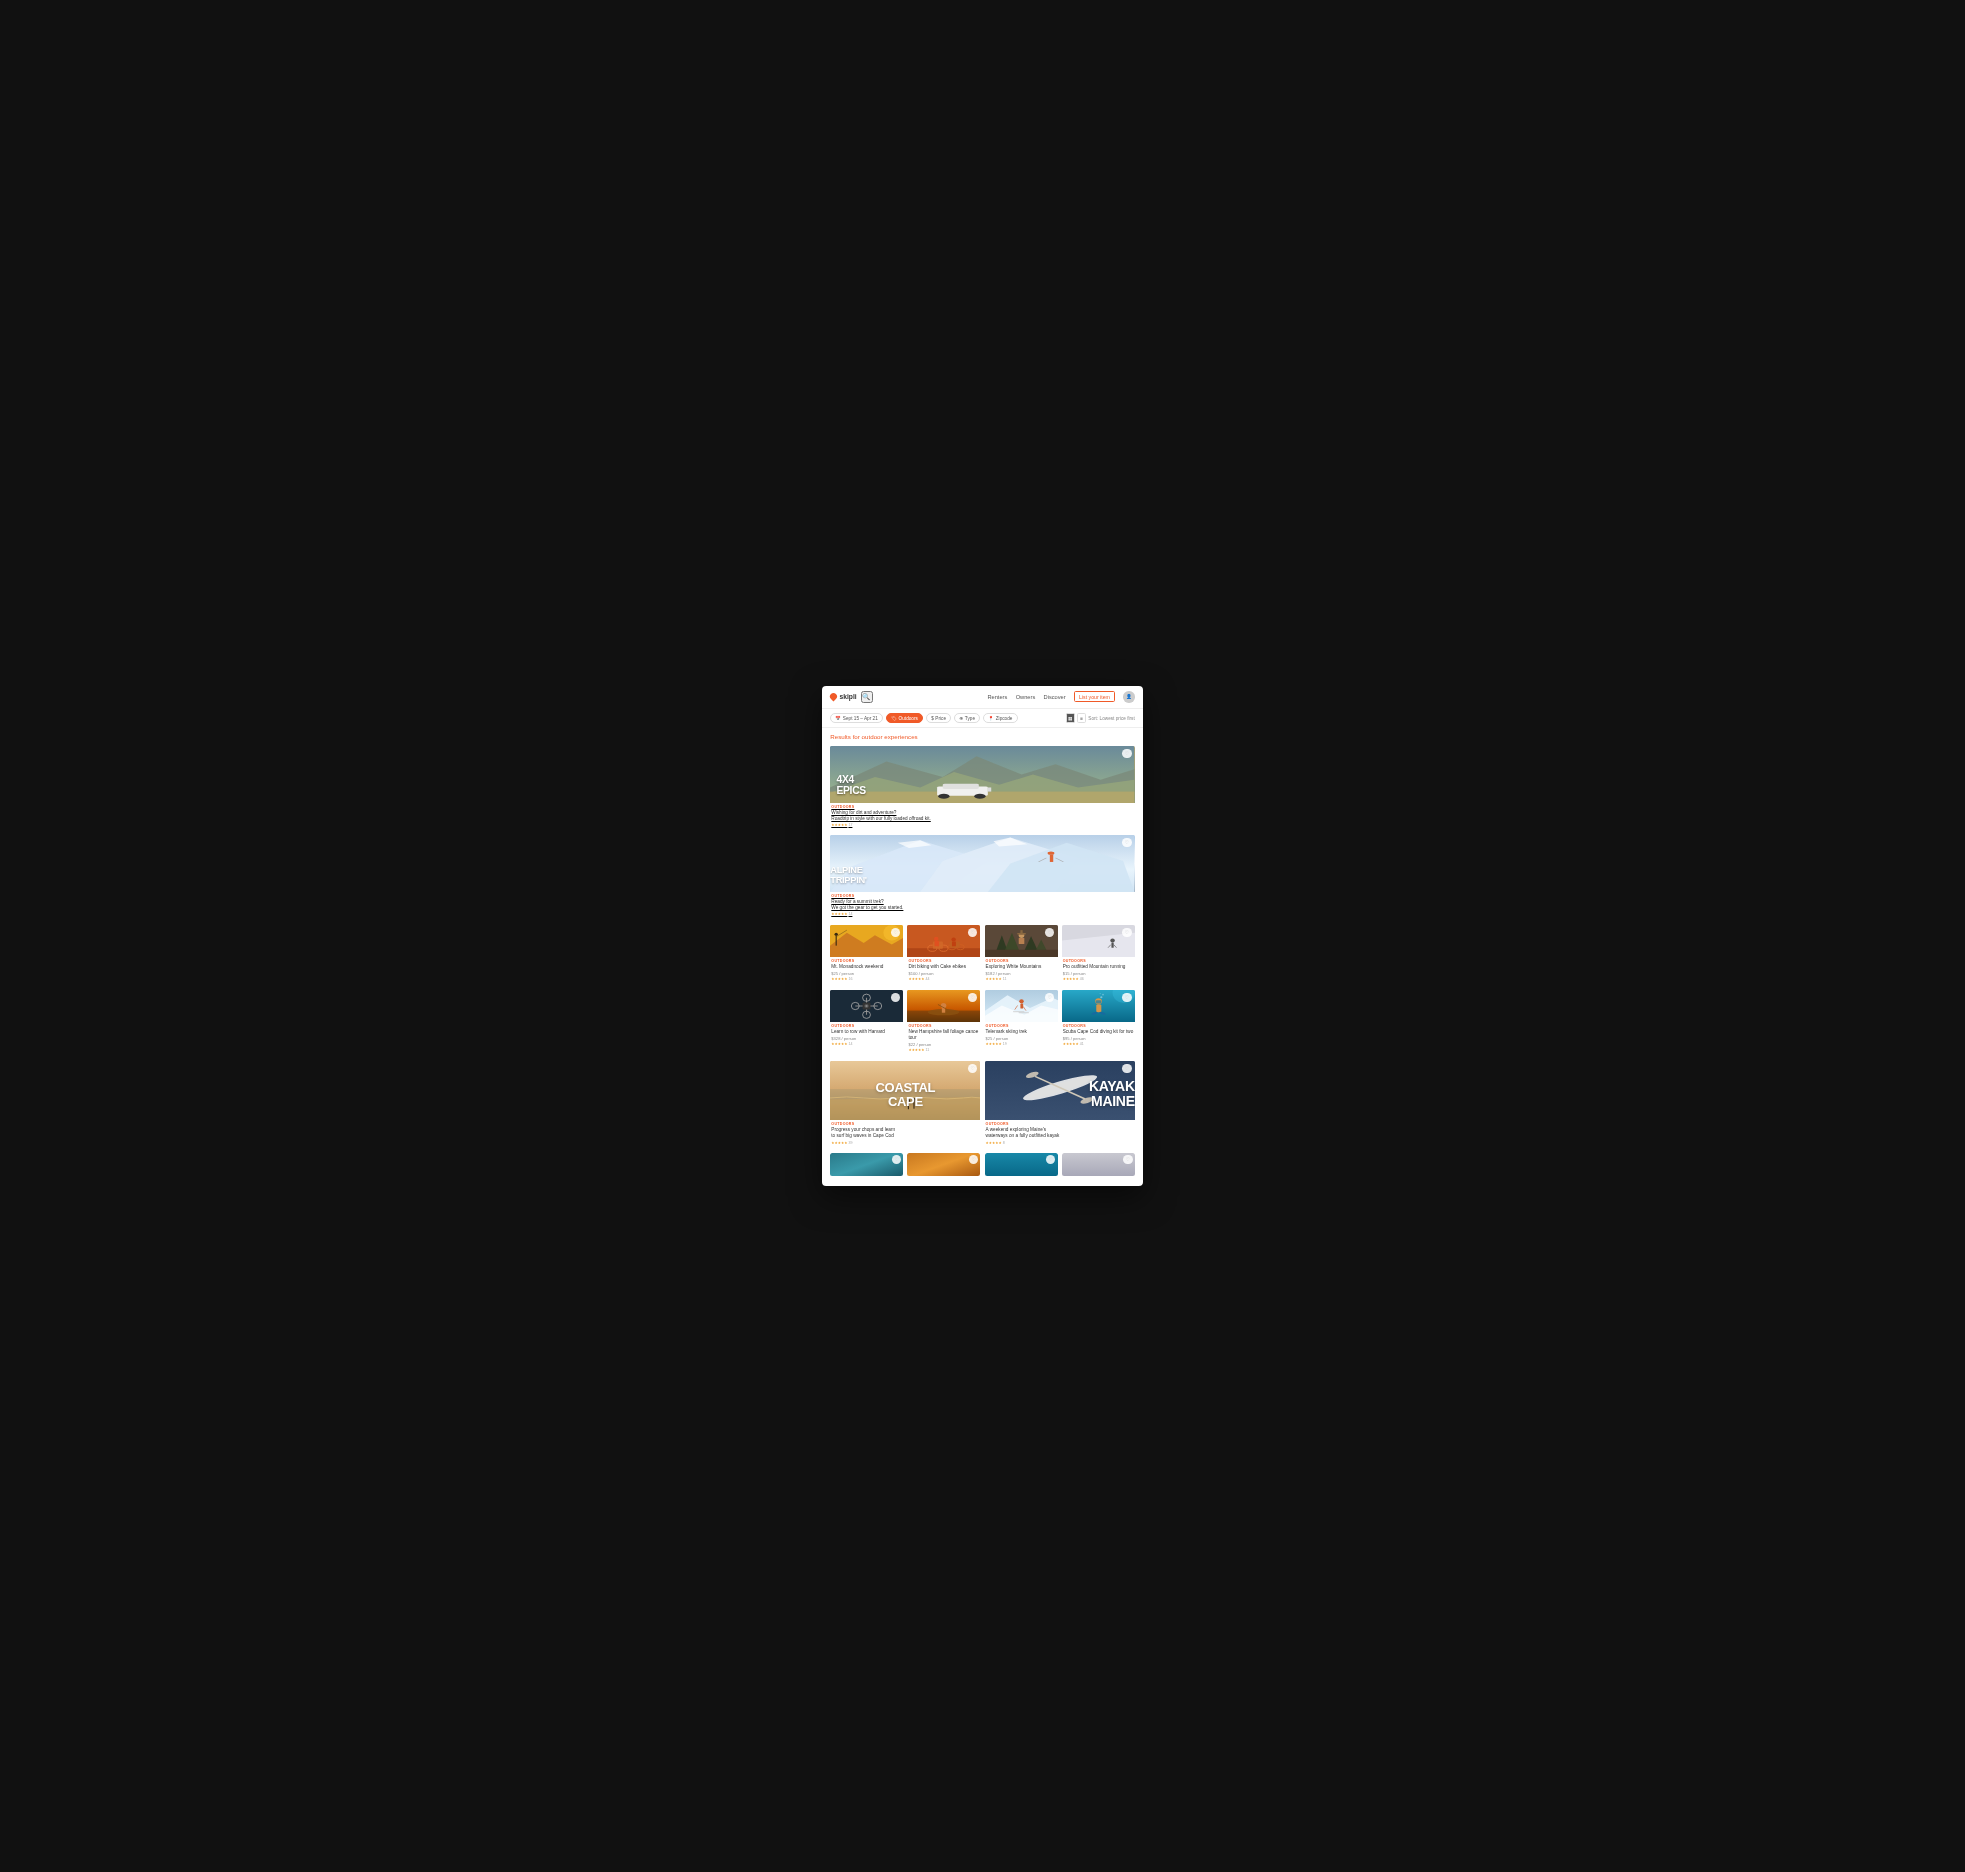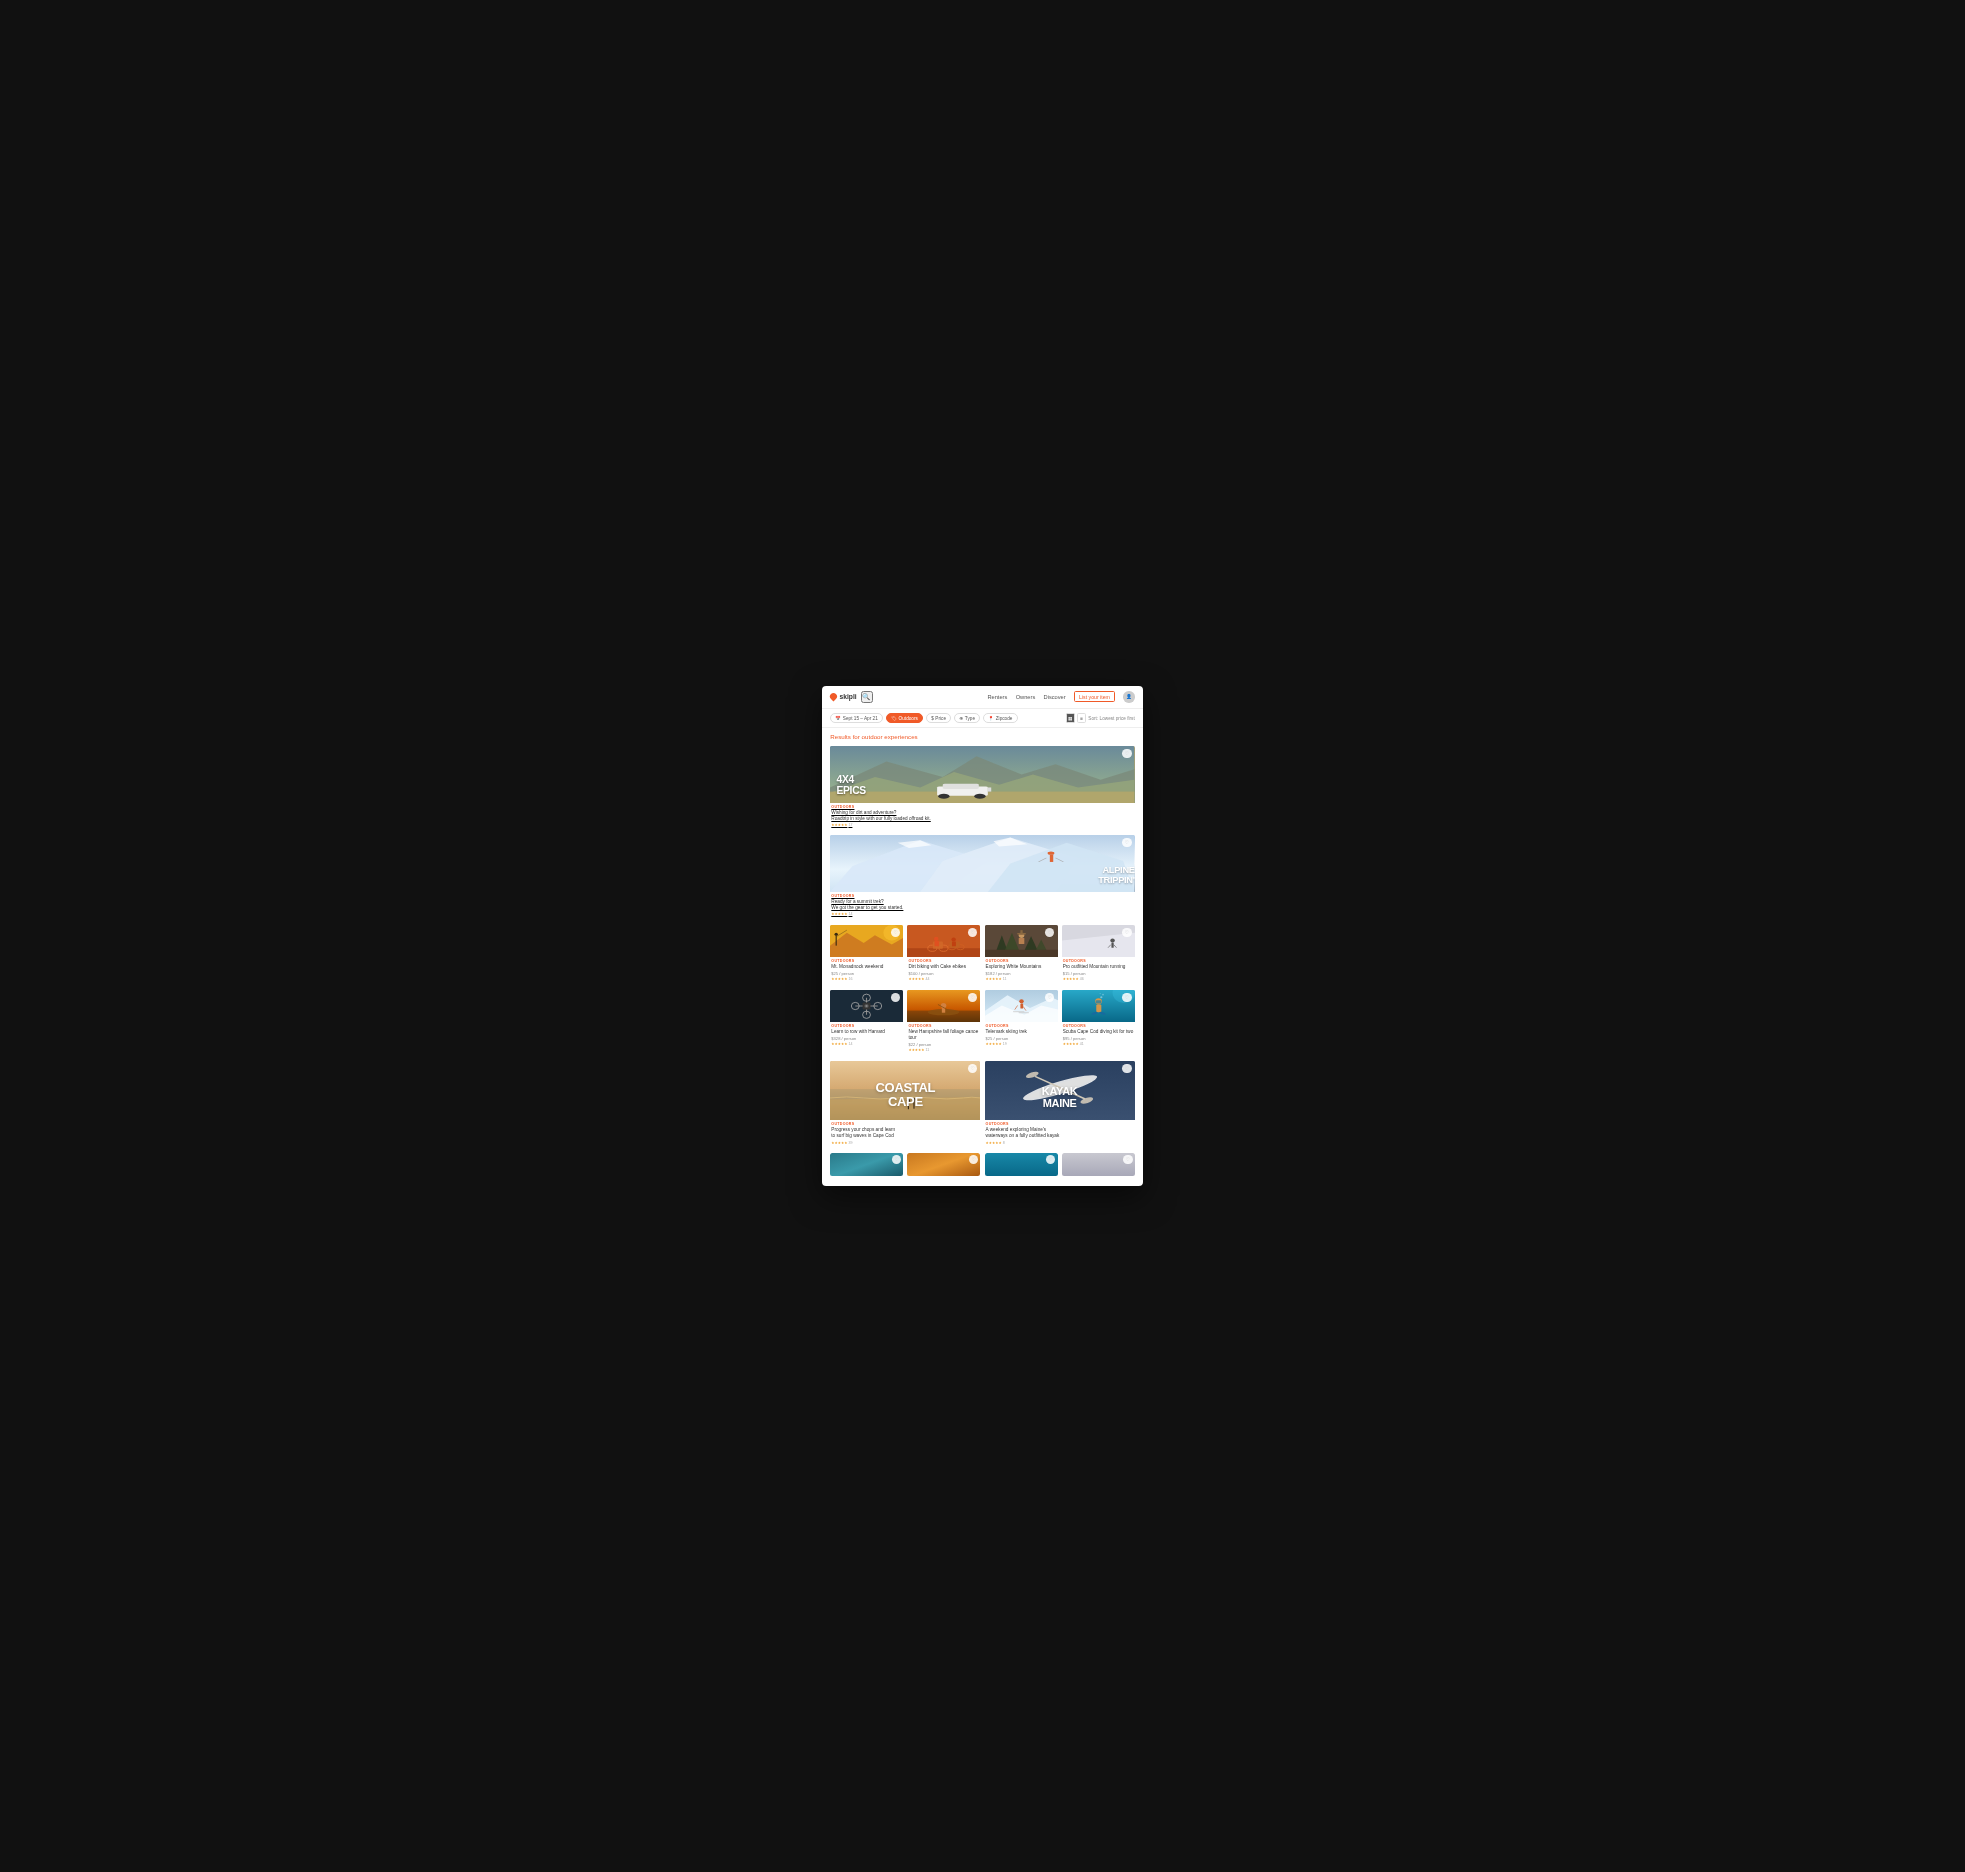--- a/index.html
+++ b/index.html
@@ -243,21 +243,21 @@
 
             <polygon points="80,10 90,20 70,25 60,15" fill="#fff" opacity="0.7"></polygon>
             <polygon points="160,5 175,18 150,22 145,12" fill="#fff" opacity="0.7"></polygon>
 
             <rect x="195" y="38" width="3" height="14" fill="#e05820" opacity="0.9"></rect>
             <circle cx="196" cy="35" r="3" fill="#e05820" opacity="0.9"></circle>
 
             <line x1="192" y1="44" x2="185" y2="52" stroke="#aaa" stroke-width="1"></line>
             <line x1="200" y1="44" x2="207" y2="52" stroke="#aaa" stroke-width="1"></line>
           </svg>
-          <div class="feat-overlay-text" style="font-size:9.3px; font-weight:900; text-shadow:0 1px 2.1px rgba(0,0,0,0.3); color:#fff; text-align:right; width:100%; bottom:6.2px; left:0;">ALPINE<br>TRIPPIN'</div>
+          <div class="feat-overlay-text" style="font-size:9.3px; font-weight:900; text-shadow:0 1px 2.1px rgba(0,0,0,0.3); color:#fff; text-align:left; width:100%; bottom:6.2px; left:0;">ALPINE<br>TRIPPIN'</div>
           <div class="heart-btn">♡</div>
         </div>
         <div class="card-info">
           <div class="card-category">OUTDOORS</div>
           <div class="card-title">
             <span>Ready for a summit trek?</span><br>
             <span>We got the gear to get you started.</span>
           </div>
           <div class="card-rating">
             <span class="stars">★★★★★</span>
@@ -604,21 +604,21 @@
             </defs>
             <rect width="270" height="115" fill="url(#kayakGrad)"></rect>
 
             <ellipse cx="135" cy="52" rx="70" ry="12" fill="#f0f0f0" opacity="0.9" transform="rotate(-18, 135, 52)"></ellipse>
             <ellipse cx="135" cy="52" rx="60" ry="8" fill="#e0e0e0" opacity="0.8" transform="rotate(-18, 135, 52)"></ellipse>
 
             <line x1="90" y1="30" x2="180" y2="74" stroke="#d0c8b8" stroke-width="3"></line>
             <ellipse cx="85" cy="27" rx="12" ry="5" fill="#d0c8b8" opacity="0.9" transform="rotate(-20, 85, 27)"></ellipse>
             <ellipse cx="183" cy="77" rx="12" ry="5" fill="#d0c8b8" opacity="0.9" transform="rotate(-20, 183, 77)"></ellipse>
           </svg>
-          <div class="feat-overlay-text" style="font-size:11px; font-weight:900; text-align:center; width:100%; left:0; bottom:10.3px; color:#fff; text-shadow: 0 1px 3.1px rgba(0,0,0,0.4);">KAYAK<br>MAINE</div>
+          <div class="feat-overlay-text" style="font-size:14px; font-weight:900; text-align:right; width:100%; left:0; bottom:10.3px; color:#fff; text-shadow: 0 1px 3.1px rgba(0,0,0,0.4);">KAYAK<br>MAINE</div>
           <div class="heart-btn">♡</div>
         </div>
         <div class="card-info">
           <div class="card-category">OUTDOORS</div>
           <div class="card-title">
             <span>A weekend exploring Maine's</span><br>
             <span>waterways on a fully outfitted kayak</span>
           </div>
           <div class="card-rating">
             <span class="stars">★★★★★</span>

